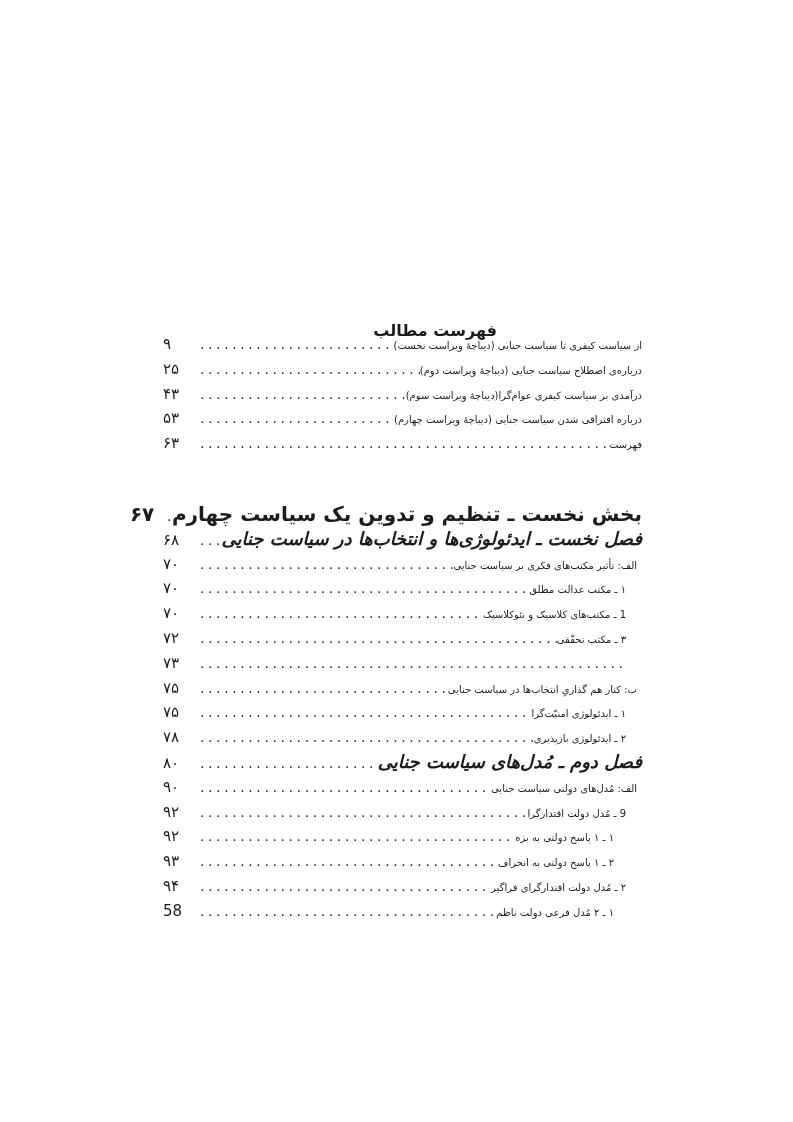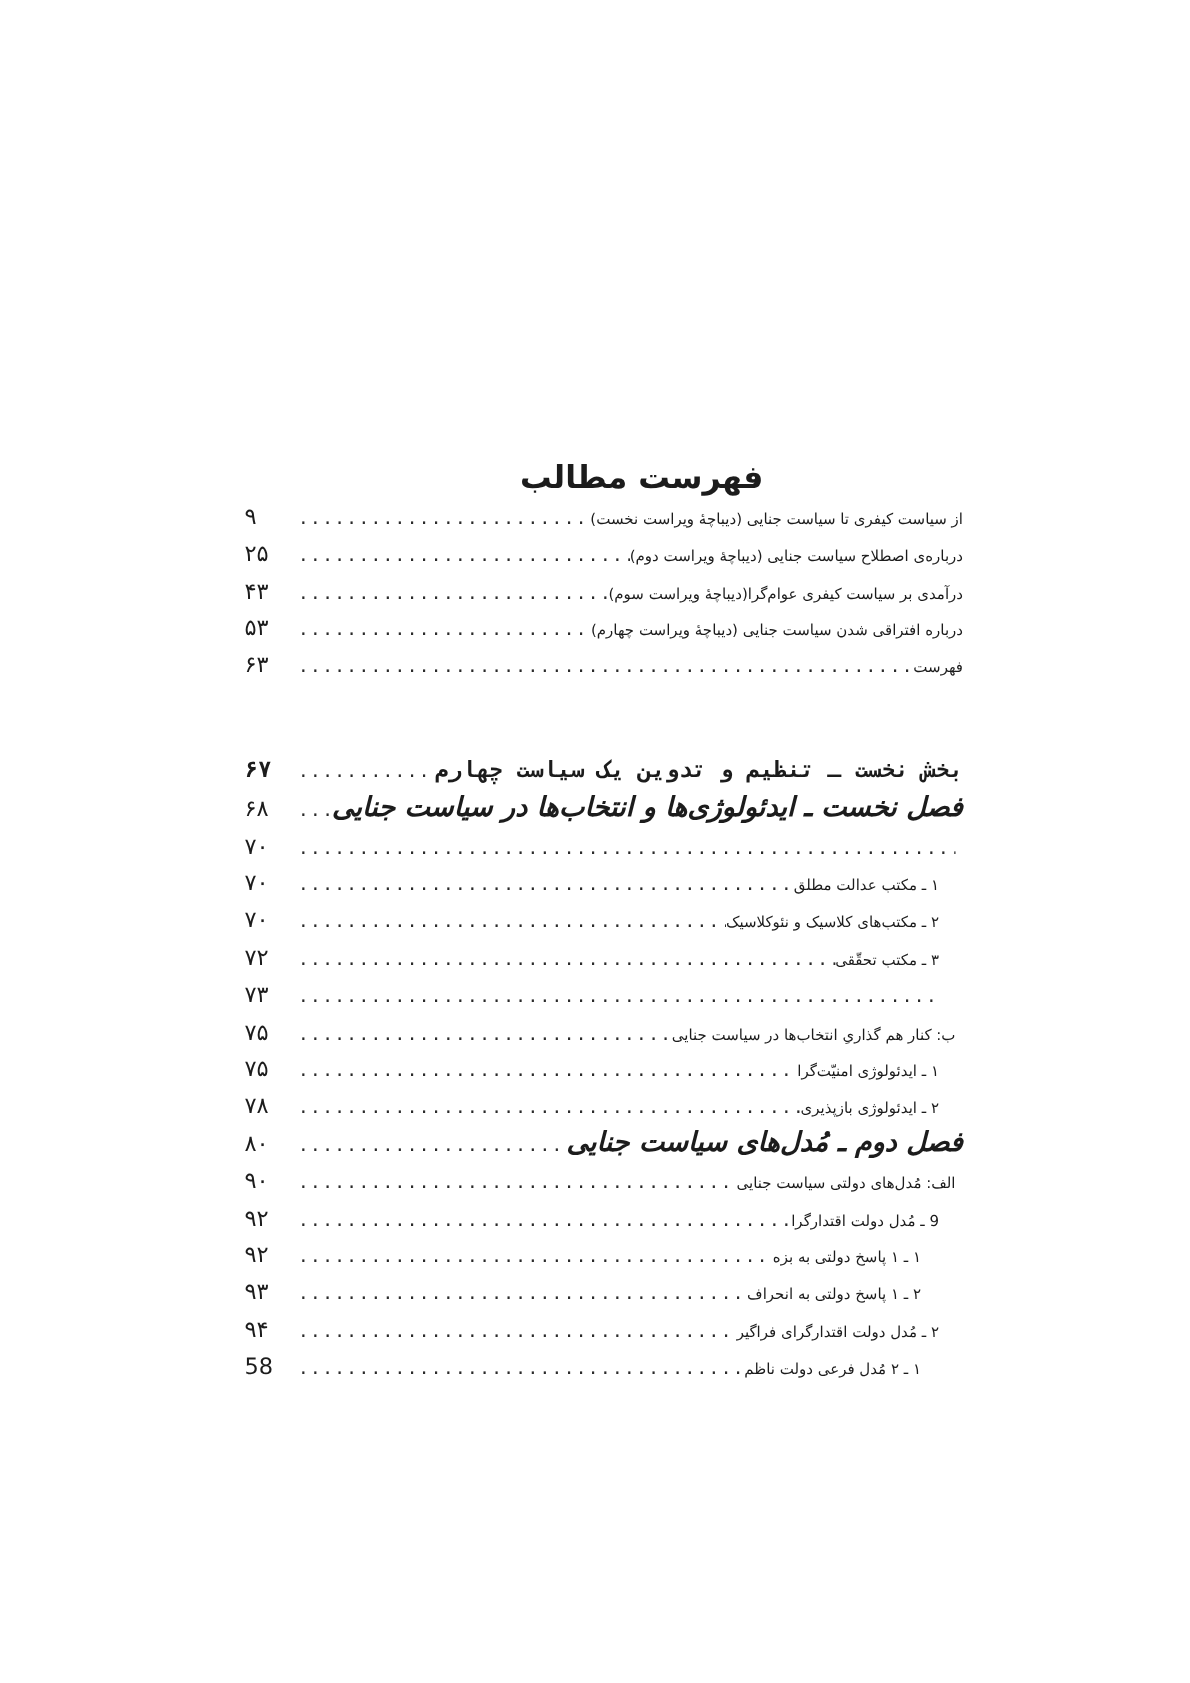--- a/index.html
+++ b/index.html
@@ -15,22 +15,22 @@
     background: #ffffff;
     margin: 0 auto;
     direction: rtl;
     overflow: hidden;
     color: #1c1c1c;
   }
   .doc-title {
     position: absolute;
     top: 301px;
     right: 280px;
-    margin: 4px;
-    font-size: 21px;
+    margin: 16px;
+    font-size: 16px;
     line-height: 27px;
     font-weight: 700;
     white-space: nowrap;
     letter-spacing: 0.2px;
   }
   .toc-block {
     position: absolute;
     right: 151px;
     left: 163px;
   }
@@ -70,22 +70,21 @@
   }
   
   .lvl-0 { padding-right: 0; }
   .lvl-1 { padding-right: 5px; }
   .lvl-2 { padding-right: 16px; }
   .lvl-3 { padding-right: 28px; }
   
   .st-section .entry-label,
   .st-section .page-num {
     font-weight: 700;
-    font-size: 15px;
-    font-family: Liberation Mono, monospace;
+    font-size: 20px;
   }
   .st-chapter .entry-label {
     font-weight: 700;
     font-style: italic;
     font-size: 18px;
   }
 </style>
 </head>
 <body>
 
@@ -125,30 +124,31 @@
         <span class="entry-label">بخش نخست ـ تنظیم و تدوین یک سیاست چهارم</span>
         <span class="leader-dots">........................................................................................................................</span>
         <span class="page-num">۶۷</span>
       </div>
       <div class="toc-row lvl-0 st-chapter">
         <span class="entry-label">فصل نخست ـ ایدئولوژی‌ها و انتخاب‌ها در سیاست جنایی</span>
         <span class="leader-dots">........................................................................................................................</span>
         <span class="page-num">۶۸</span>
       </div>
       <div class="toc-row lvl-1 st-normal">
+        <span class="entry-label">الف: تأثیر مکتب‌های فکری بر سیاست جنایی</span>
         <span class="leader-dots">........................................................................................................................</span>
         <span class="page-num">۷۰</span>
       </div>
       <div class="toc-row lvl-2 st-normal">
         <span class="entry-label">۱ ـ مکتب عدالت مطلق</span>
         <span class="leader-dots">........................................................................................................................</span>
         <span class="page-num">۷۰</span>
       </div>
       <div class="toc-row lvl-2 st-normal">
-        <span class="entry-label">۲ ـ مکتب‌های کلاسیک و نئوکلاسیک</span>
+        <span class="entry-label">1 ـ مکتب‌های کلاسیک و نئوکلاسیک</span>
         <span class="leader-dots">........................................................................................................................</span>
         <span class="page-num">۷۰</span>
       </div>
       <div class="toc-row lvl-2 st-normal">
         <span class="entry-label">۳ ـ مکتب تحقّقی</span>
         <span class="leader-dots">........................................................................................................................</span>
         <span class="page-num">۷۲</span>
       </div>
       <div class="toc-row lvl-2 st-normal">
         <span class="leader-dots">........................................................................................................................</span>

